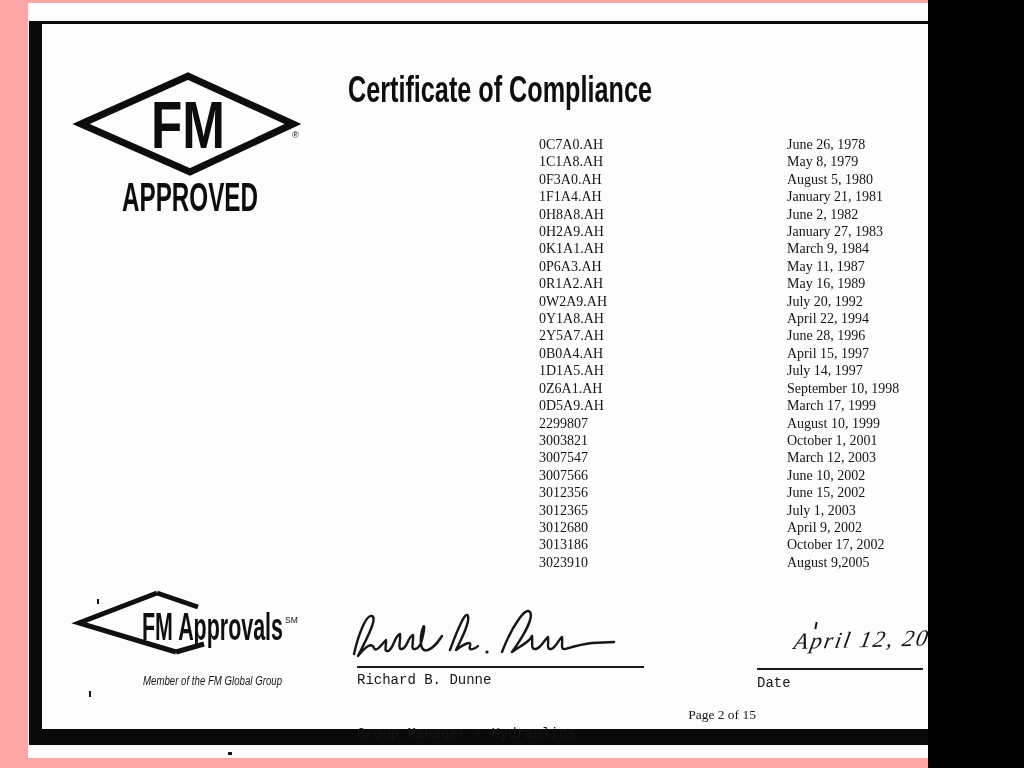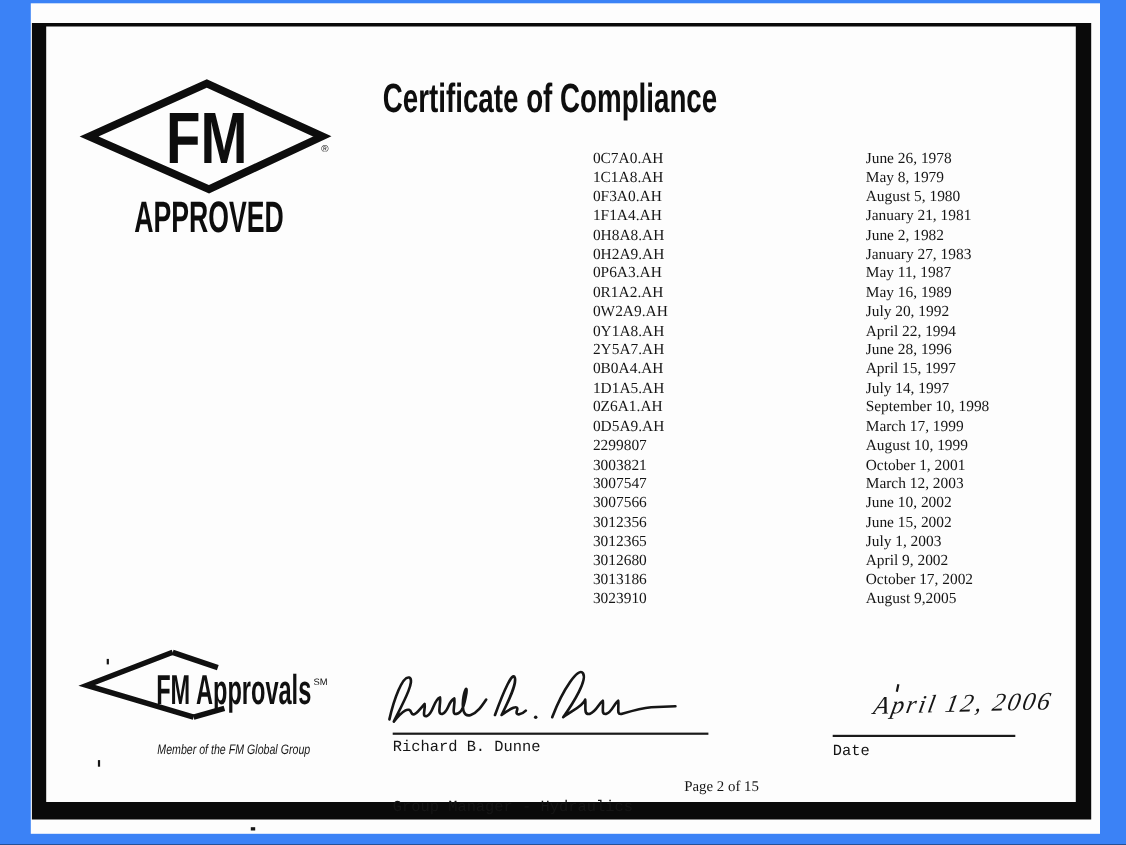--- a/index.html
+++ b/index.html
@@ -1,17 +1,17 @@
 <!DOCTYPE html>
 <html><head>
 <meta charset="utf-8">
 <style>
   html,body{margin:0;padding:0;background:#000;}
   #stage{
-    position:relative;width:1024px;height:768px;background:#3b82f6;overflow:hidden;
+    position:relative;width:928px;height:768px;background:#fca5a5;overflow:hidden;
     font-family:"Liberation Serif",serif;color:#111;
   }
   .sheet{
     position:absolute;left:28px;top:3px;width:972px;height:755px;background:#fdfdfd;
   }
   .scan-border{
     position:absolute;left:29px;top:21px;width:963px;height:724px;
     border-style:solid;border-color:#0a0a0a;
     border-top-width:3px;border-right-width:14px;border-bottom-width:16px;border-left-width:13px;
     box-sizing:border-box;background:transparent;
@@ -25,21 +25,21 @@
   .entry-row{white-space:nowrap;}
   .entry-id{display:inline-block;width:248px;}
   .serif-line{position:absolute;font-size:14px;line-height:17px;color:#151515;font-family:Liberation Mono, monospace;}
   .rule{position:absolute;height:2px;background:#1a1a1a;}
   .handwritten-date{
     position:absolute;left:792px;top:629px;font-size:23px;font-style:italic;
     font-family:"Liberation Serif",serif;color:#161616;letter-spacing:2px;
     transform:skewX(-12deg) rotate(-1.5deg);transform-origin:left bottom;white-space:nowrap;
   }
   .footer{
-    position:absolute;left:556px;top:707px;width:200px;text-align:center;
+    position:absolute;left:556px;top:707px;width:200px;text-align:right;
     font-size:13.5px;color:#151515;
   }
   .speck{position:absolute;background:#161616;}
 </style>
 </head>
 <body>
 
 <div id="stage">
 
   <div class="sheet"></div>
@@ -74,20 +74,23 @@
     </div>
 
     <div class="entry-row">
       <span class="entry-id">0H8A8.AH</span><span class="entry-date">June 2, 1982</span>
     </div>
 
     <div class="entry-row">
       <span class="entry-id">0H2A9.AH</span><span class="entry-date">January 27, 1983</span>
     </div>
 
+    <div class="entry-row">
+      <span class="entry-id">0K1A1.AH</span><span class="entry-date">March 9, 1984</span>
+    </div>
 
 
     <div class="entry-row">
       <span class="entry-id">0P6A3.AH</span><span class="entry-date">May 11, 1987</span>
     </div>
 
     <div class="entry-row">
       <span class="entry-id">0R1A2.AH</span><span class="entry-date">May 16, 1989</span>
     </div>
 

